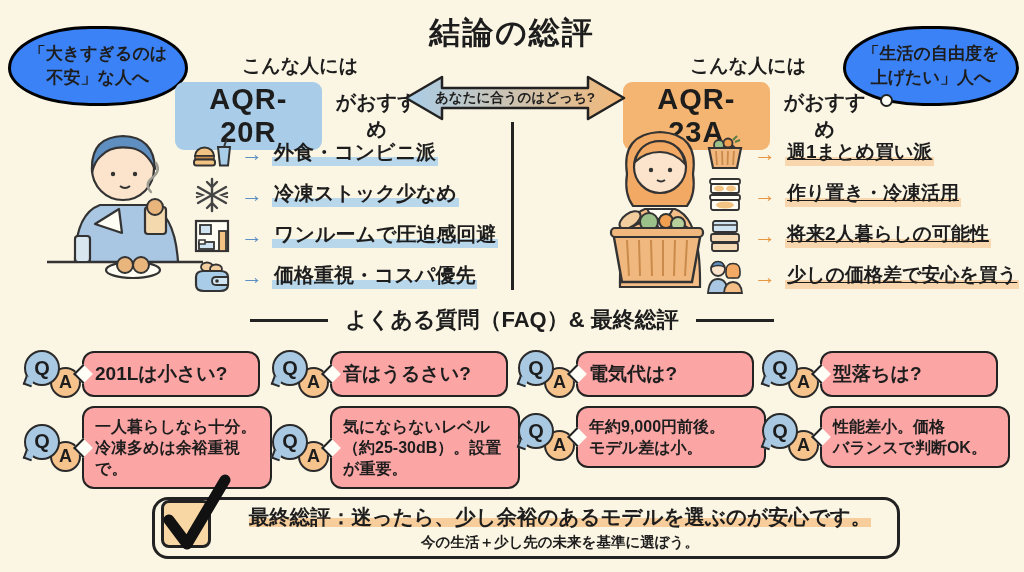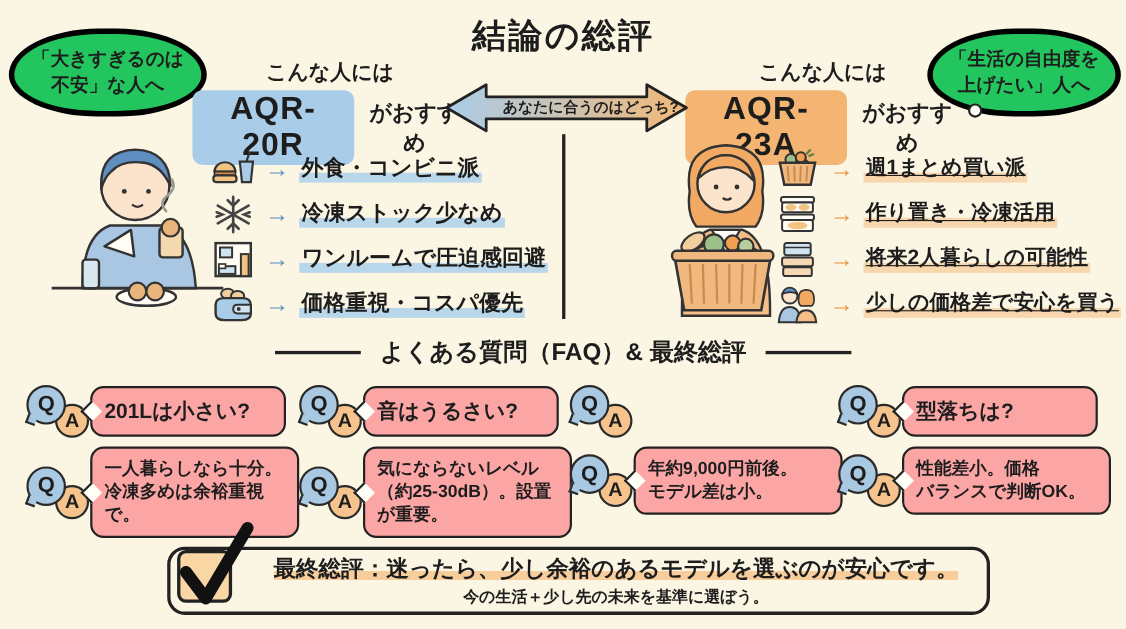--- a/index.html
+++ b/index.html
@@ -4,36 +4,36 @@
 <style>
   * { margin:0; padding:0; box-sizing:border-box; }
   body { font-family:"Liberation Sans","DejaVu Sans",sans-serif; color:#1d1d1d; }
   #canvas { position:relative; width:1024px; height:572px; background:#FBF5E3; overflow:hidden; }
   .abs { position:absolute; }
 
   .main-title { left:0; top:12px; width:1024px; text-align:center;
     font-size:31px; font-weight:800; letter-spacing:2px; }
 
   
-  .thought { border:5px solid #000000; background:#22c55e;
+  .thought { border:3px solid #000000; background:#3b82f6;
     border-radius:50% 50% 50% 50% / 58% 58% 52% 52%;
     display:flex; align-items:center; justify-content:center; text-align:center;
     font-size:17px; font-weight:800; line-height:1.4; white-space:pre-line; }
   .tail-dot { border:2.5px solid #222; border-radius:50%; background:#FFFEF6; }
 
   
   .rec-block { text-align:center; }
   .rec-lead { font-size:19px; font-weight:800; margin-bottom:3px; }
   .rec-line { display:flex; align-items:center; justify-content:center; gap:7px; }
   .hl-model { padding:1px 10px; border-radius:9px; font-size:29px; font-weight:800; letter-spacing:1px; }
   .hl-blue { background:#A9CDE8; }
   .hl-orange { background:#F5B572; }
   .rec-suffix { font-size:20px; font-weight:800; }
 
-  .vs-label { left:424px; top:89px; width:226px; text-align:center;
+  .vs-label { left:402px; top:89px; width:226px; text-align:center;
     font-size:13.5px; font-weight:800; }
 
   .divider-v { left:511px; top:122px; width:2.5px; height:168px; background:#222; }
 
   
   .list-row { display:flex; align-items:center; gap:9px; height:41px; }
   .row-icon { width:40px; height:40px; flex:0 0 auto; display:flex; align-items:center; justify-content:center; }
   .row-arrow { font-size:22px; font-weight:800; }
   .arr-blue { color:#5C8FC4; } .arr-orange { color:#E8953F; }
   .row-text { font-size:20px; font-weight:800; white-space:nowrap; padding:0 2px 3px 2px;
@@ -328,20 +328,21 @@
 が重要。</div>
     </div>
   </div>
 
   <div class="faq-col" style="left:518px;">
     <div class="frow">
       <div class="qa-pair">
         <div class="q-circle">Q</div>
         <div class="a-circle">A</div>
       </div>
+      <div class="speech q-speech">電気代は?</div>
     </div>
     <div class="frow">
       <div class="qa-pair">
         <div class="q-circle">Q</div>
         <div class="a-circle">A</div>
       </div>
       <div class="speech a-speech">年約9,000円前後。
 モデル差は小。</div>
     </div>
   </div>

